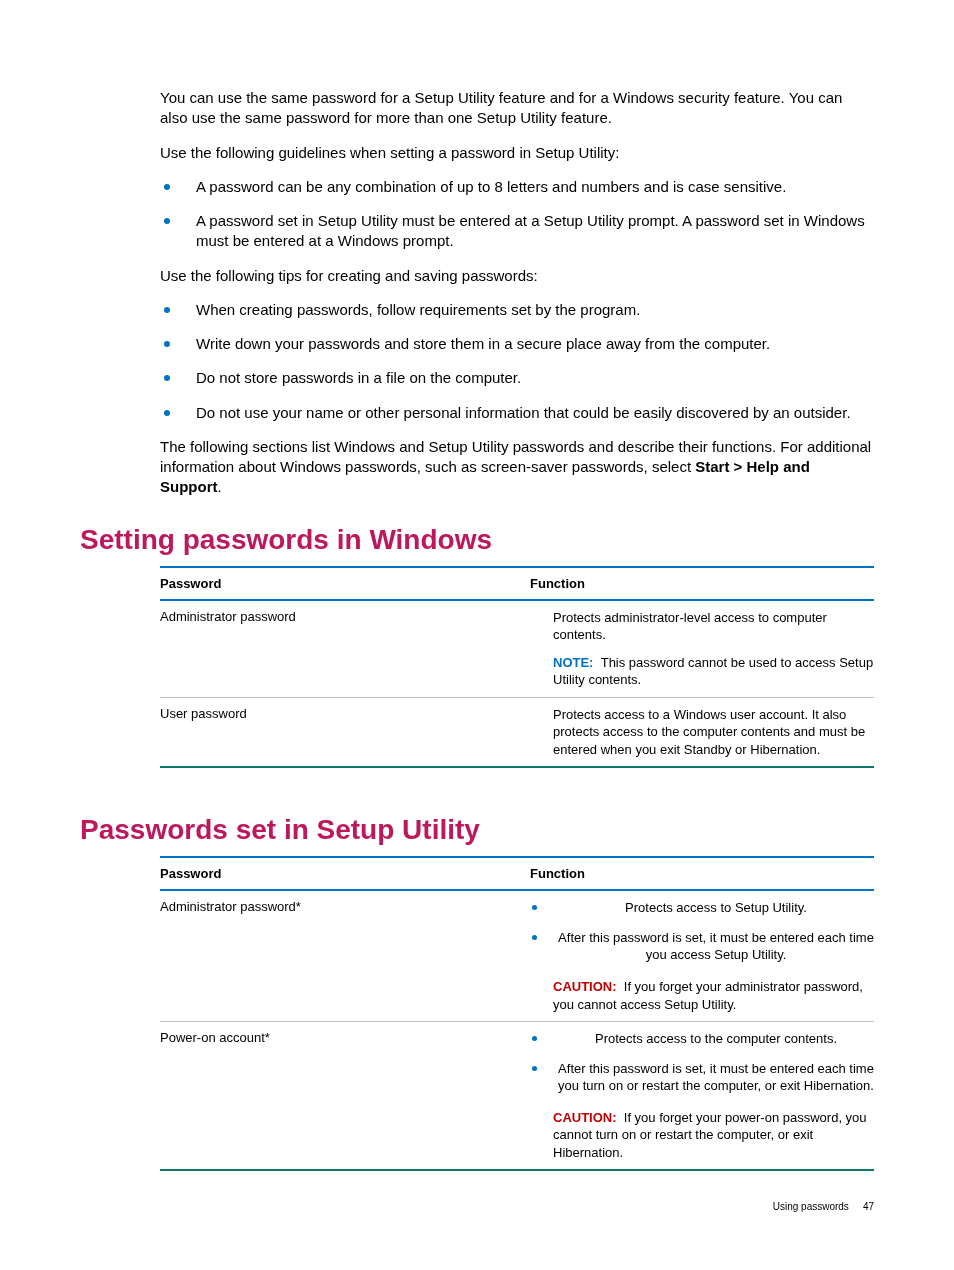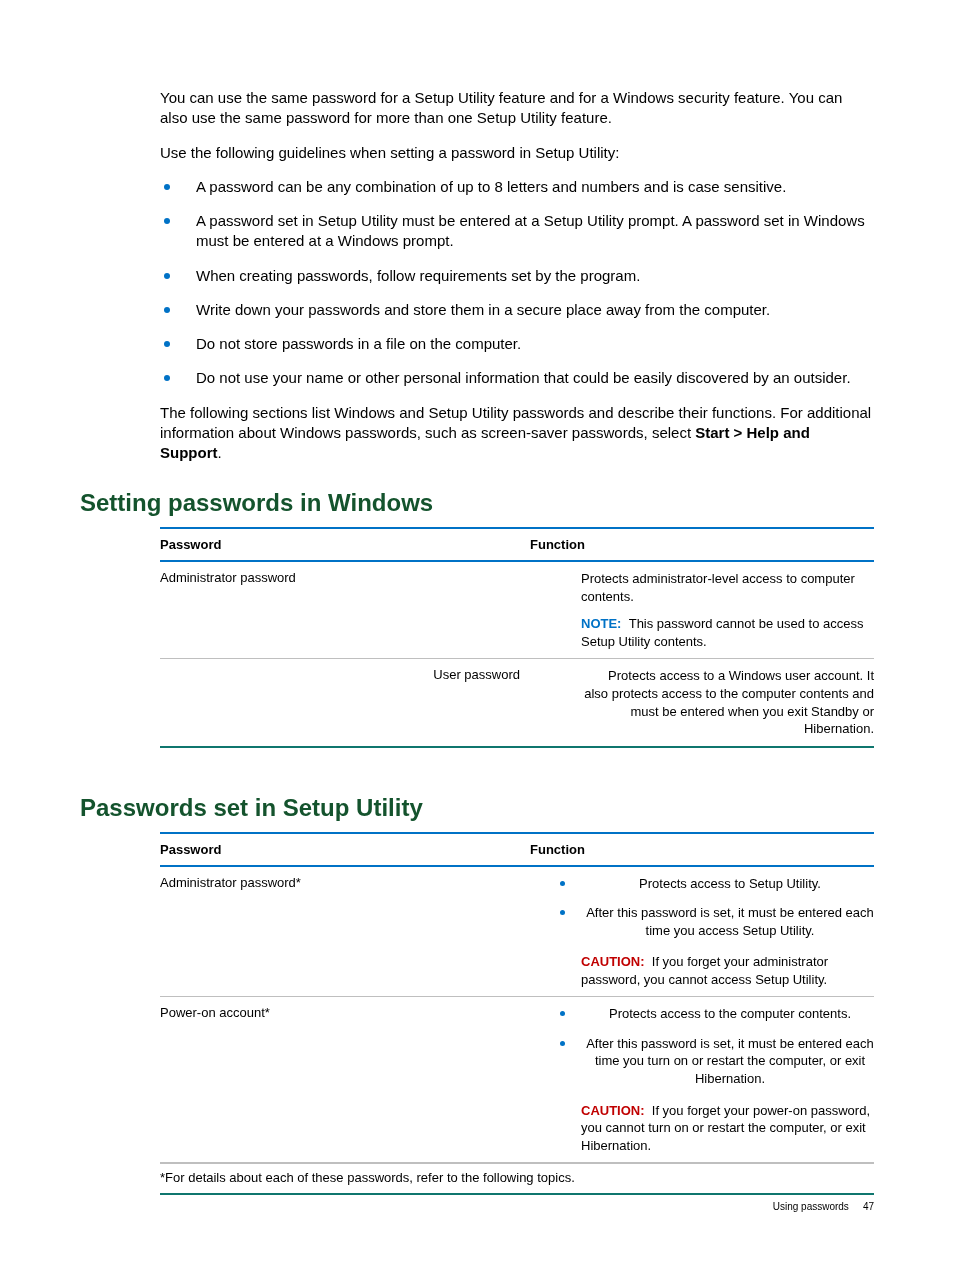--- a/index.html
+++ b/index.html
@@ -52,46 +52,44 @@
     line-height: 1.35;
     text-align: center;
   }
   ul.blue-bullets.small > li::before {
     width: 5px;
     height: 5px;
     top: 6px;
     left: 2px;
   }
   h2.section-heading {
-    color: #14532d;
-    font-size: 24px;
+    color: #be185d;
+    font-size: 28px;
     font-weight: bold;
     margin: 26px 0 10px 0;
   }
   .tbl {
     margin-left: 80px;
     border-top: 2px solid #0072c6;
     border-bottom: 2px solid #0f766e;
     font-size: 13px;
   }
   .tbl .thead {
     display: flex;
     border-bottom: 2px solid #0072c6;
     font-weight: bold;
     padding: 8px 0;
   }
   .tbl .row {
     display: flex;
     border-bottom: 1px solid #bfbfbf;
     padding: 8px 0;
-    gap: 28px;
   }
   .tbl .row:last-child {
     border-bottom: none;
-    text-align: right;
   }
   .tbl .col1 {
     width: 360px;
     padding-right: 10px;
   }
   .tbl .col2 {
     flex: 1;
   }
   .cell-block {
     margin-bottom: 10px;
@@ -130,20 +128,21 @@
 
 <div class="page">
 
   <div class="body-text">
     <div class="para">You can use the same password for a Setup Utility feature and for a Windows security feature. You can also use the same password for more than one Setup Utility feature.</div>
     <div class="para">Use the following guidelines when setting a password in Setup Utility:</div>
     <ul class="blue-bullets">
       <li>A password can be any combination of up to 8 letters and numbers and is case sensitive.</li>
       <li>A password set in Setup Utility must be entered at a Setup Utility prompt. A password set in Windows must be entered at a Windows prompt.</li>
     </ul>
+    <div class="para">Use the following tips for creating and saving passwords:</div>
     <ul class="blue-bullets">
       <li>When creating passwords, follow requirements set by the program.</li>
       <li>Write down your passwords and store them in a secure place away from the computer.</li>
       <li>Do not store passwords in a file on the computer.</li>
       <li>Do not use your name or other personal information that could be easily discovered by an outsider.</li>
     </ul>
     <div class="para">
       <span>The following sections list Windows and Setup Utility passwords and describe their functions. For additional information about Windows passwords, such as screen-saver passwords, select </span><span class="bold">Start &gt; Help and Support</span><span>.</span>
     </div>
   </div>
@@ -199,20 +198,19 @@
         <ul class="blue-bullets small">
           <li>Protects access to the computer contents.</li>
           <li>After this password is set, it must be entered each time you turn on or restart the computer, or exit Hibernation.</li>
         </ul>
         <div class="cell-block">
           <span class="caution-label">CAUTION:</span>&nbsp;&nbsp;<span>If you forget your power-on password, you cannot turn on or restart the computer, or exit Hibernation.</span>
         </div>
       </div>
     </div>
 
-    <div class="footnote-row">*For details about each of these passwords, refer to the following topics.</div>
   </div>
 
   <div class="footer">
     <span>Using passwords</span><span class="pnum">47</span>
   </div>
 
 </div>
 
 </body></html>

